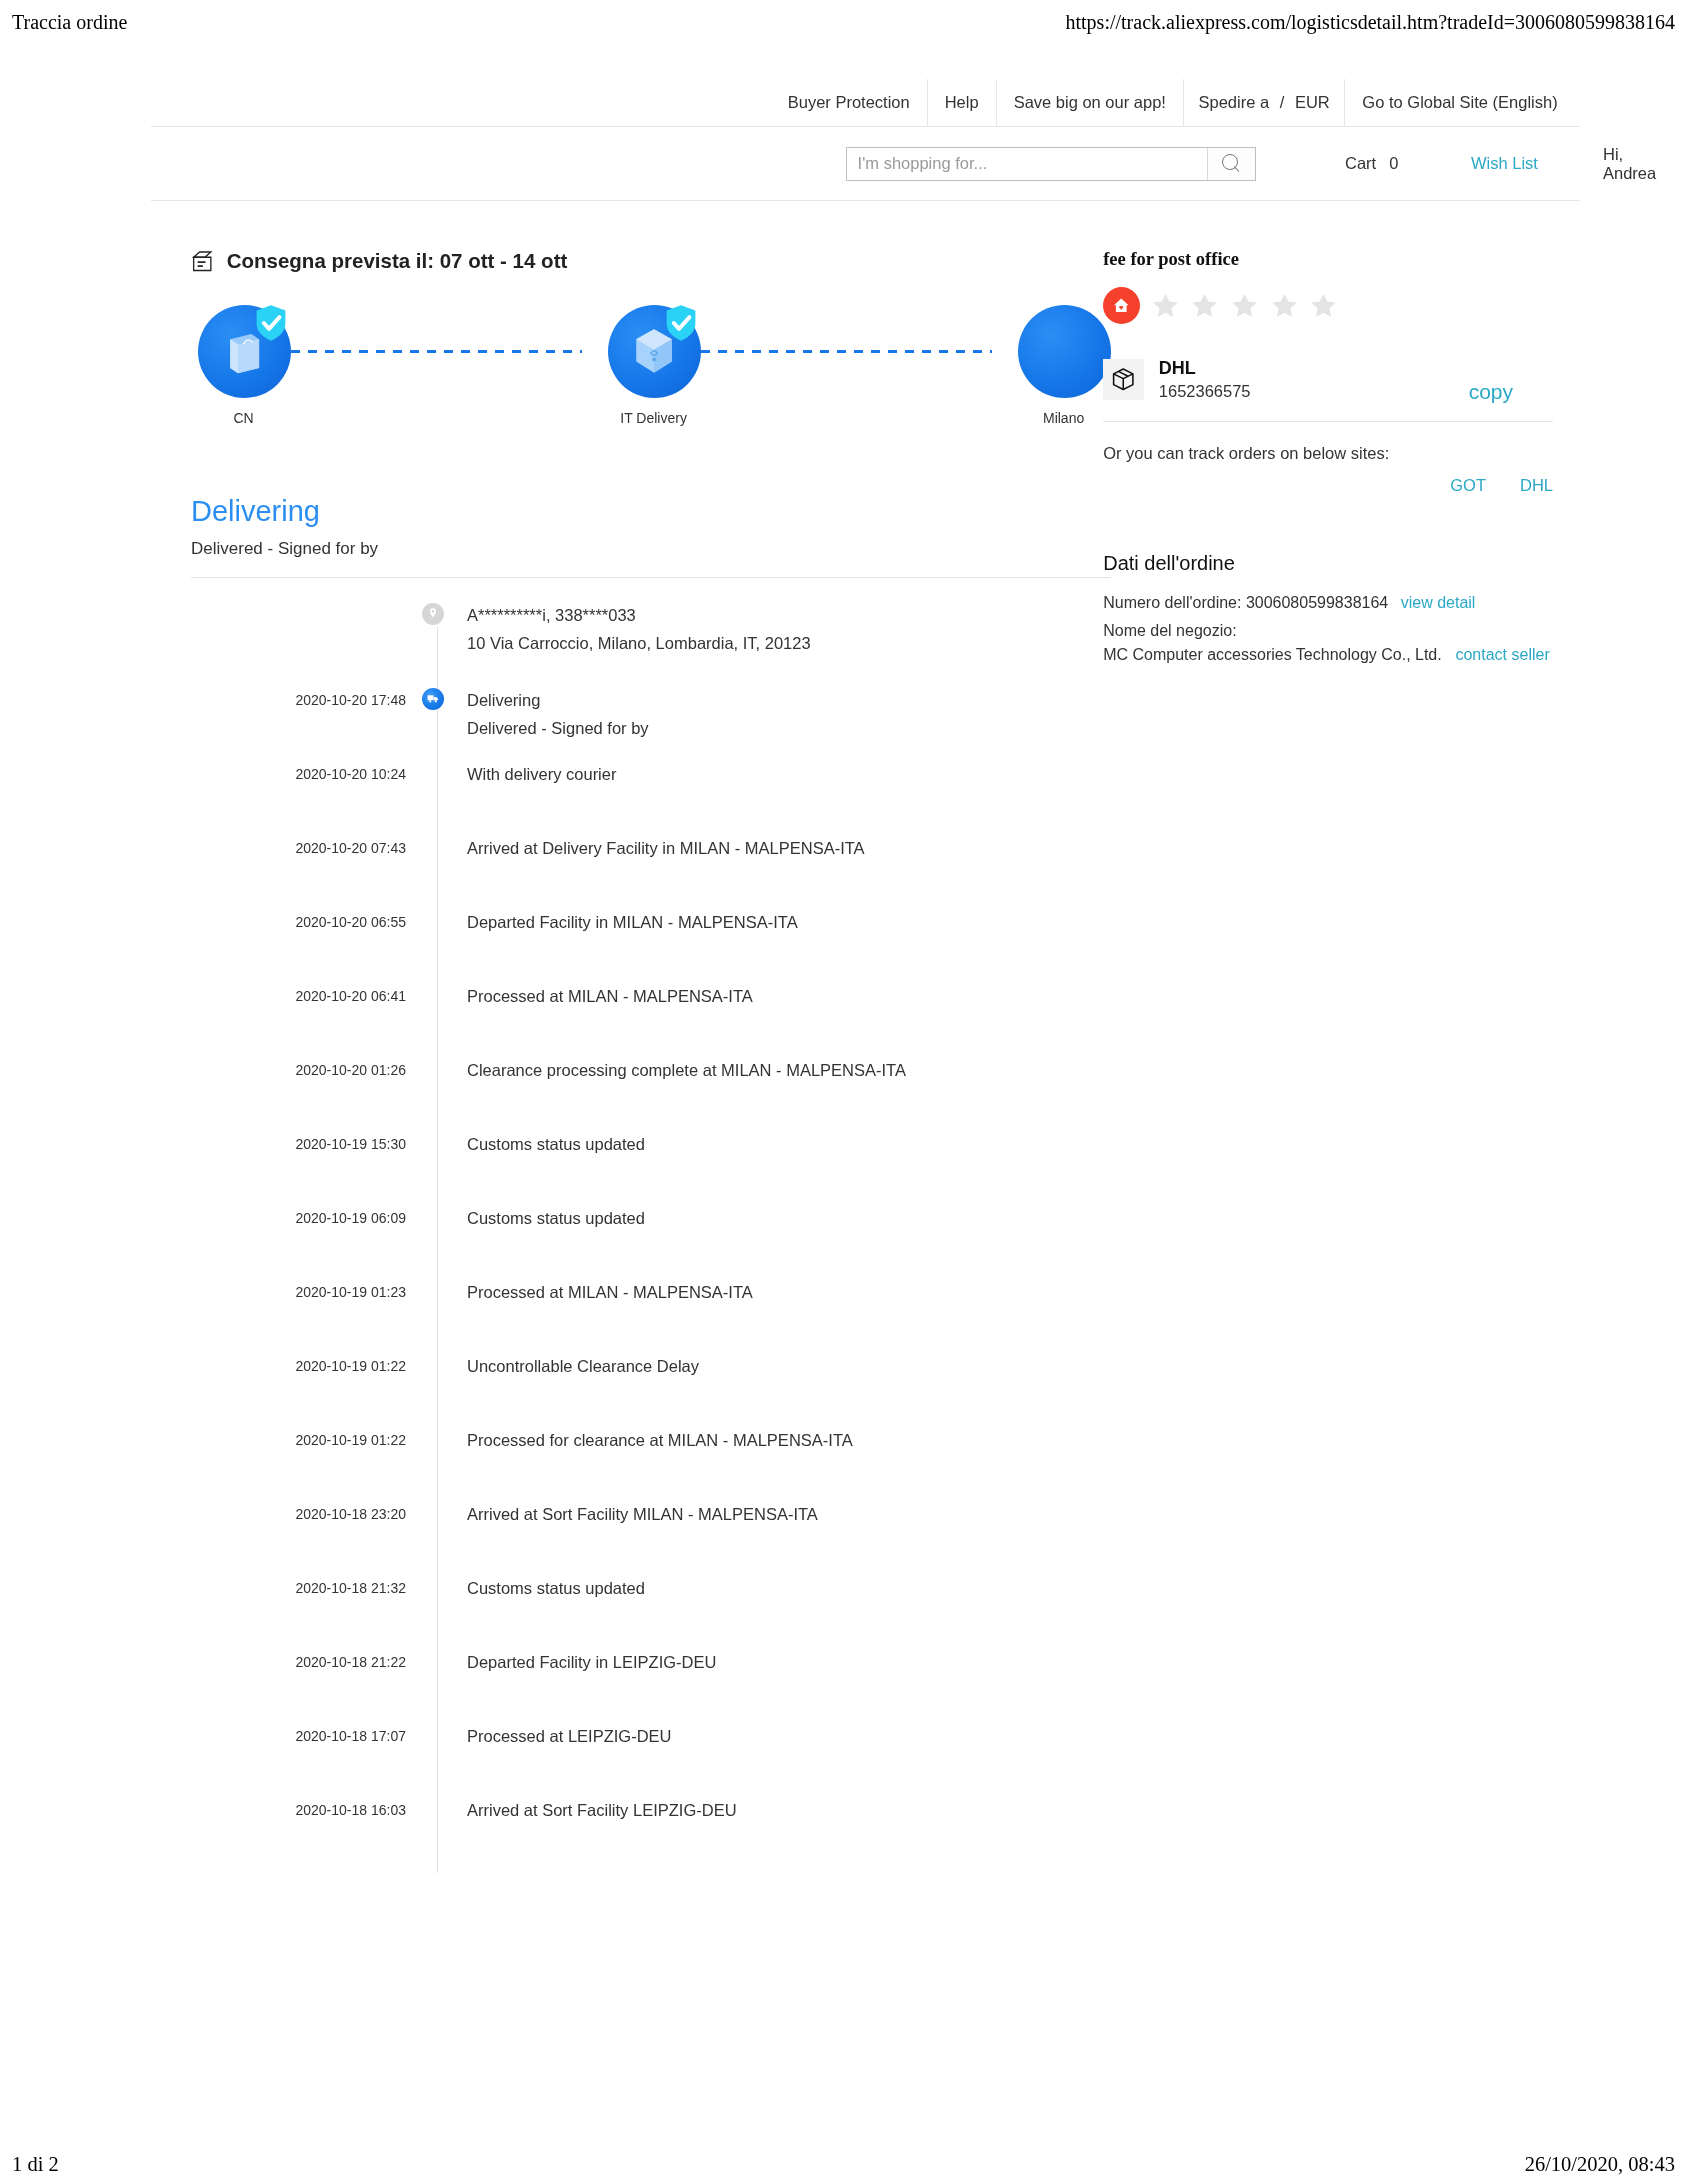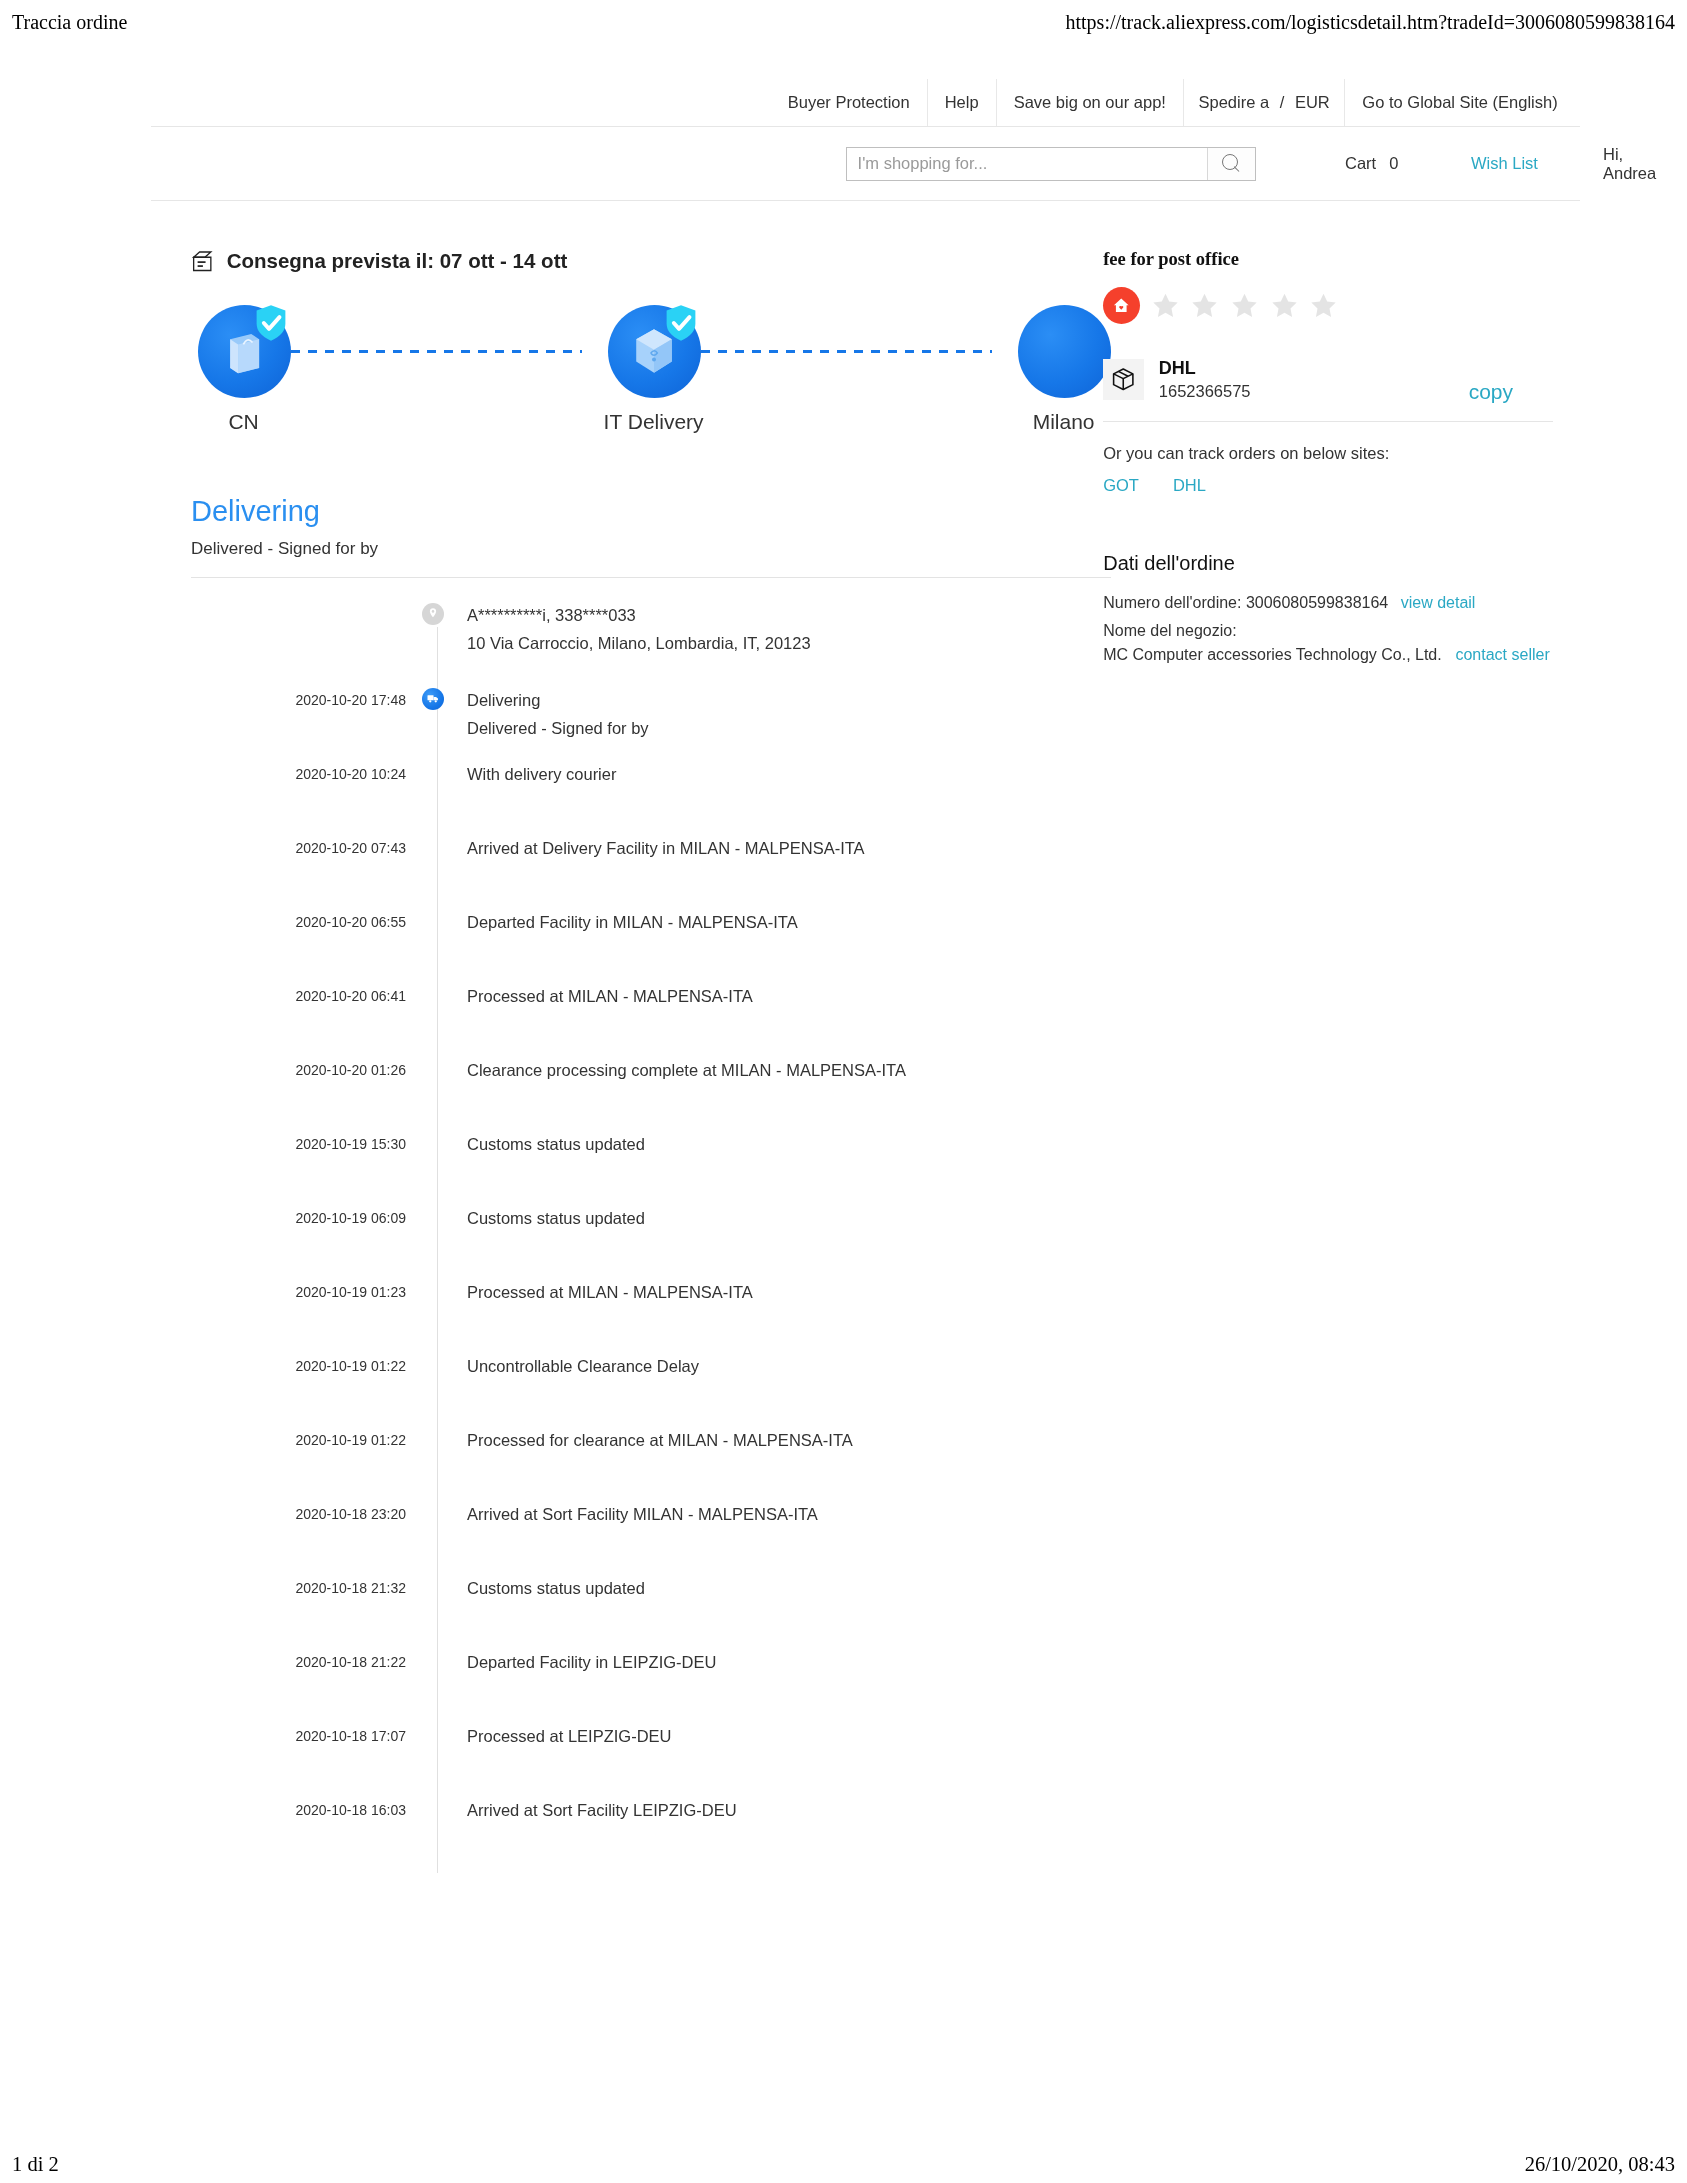--- a/index.html
+++ b/index.html
@@ -157,21 +157,21 @@
     position: absolute;
     right: 2.6px; top: -1.3px;
     width: 34px; height: 38px;
   }
   .node-label {
     position: absolute;
     top: 105px;
     width: 172px;
     text-align: center;
     left: -40px;
-    font-size: 21px;
+    font-size: 14px;
     color: #333;
   }
   .dashline {
     position: absolute;
     top: 45px;
     height: 3.3px;
     background: repeating-linear-gradient(to right, #1677e8 0 9.3px, transparent 9.3px 17px);
   }
 
   
@@ -232,21 +232,21 @@
   }
   .carrier-icon {
     width: 41px; height: 41px; background: #f3f3f3;
     display:flex; align-items:center; justify-content:center; flex:0 0 auto;
   }
   .carrier-name { font-size: 18px; font-weight: 700; color: #111; }
   .carrier-num { font-size: 16.5px; color: #333; margin-top: 2.6px; }
   .copy-link { position:absolute; right: 40px; bottom: 17px; font-size: 21px; color: #2aa8c4; }
 
   .track-sites { margin-top: 22.5px; font-size: 16.5px; color:#333;}
-  .site-links { margin-top: 13.2px; display:flex; gap: 34px; font-size: 16.5px; color:#2aa8c4;}
+  .site-links { margin-top: 13.2px; display:flex; gap: 34px; font-size: 16.5px; color:#2aa8c4;justify-content:flex-end;}
 
   .order-block { margin-top: 57px; }
   .order-h { font-size: 20px; color:#111; font-weight:400; }
   .order-line { margin-top: 18.5px; font-size: 16px; color:#333; }
   .order-line .lk { color:#2aa8c4; margin-left: 8px; }
   .order-line2 { margin-top: 10.6px; font-size: 16px; color:#333; }
   .order-line3 { margin-top: 5.3px; font-size: 16px; color:#333; }
   .order-line3 .lk { color:#2aa8c4; margin-left: 9.3px; }
 </style>
 </head>

